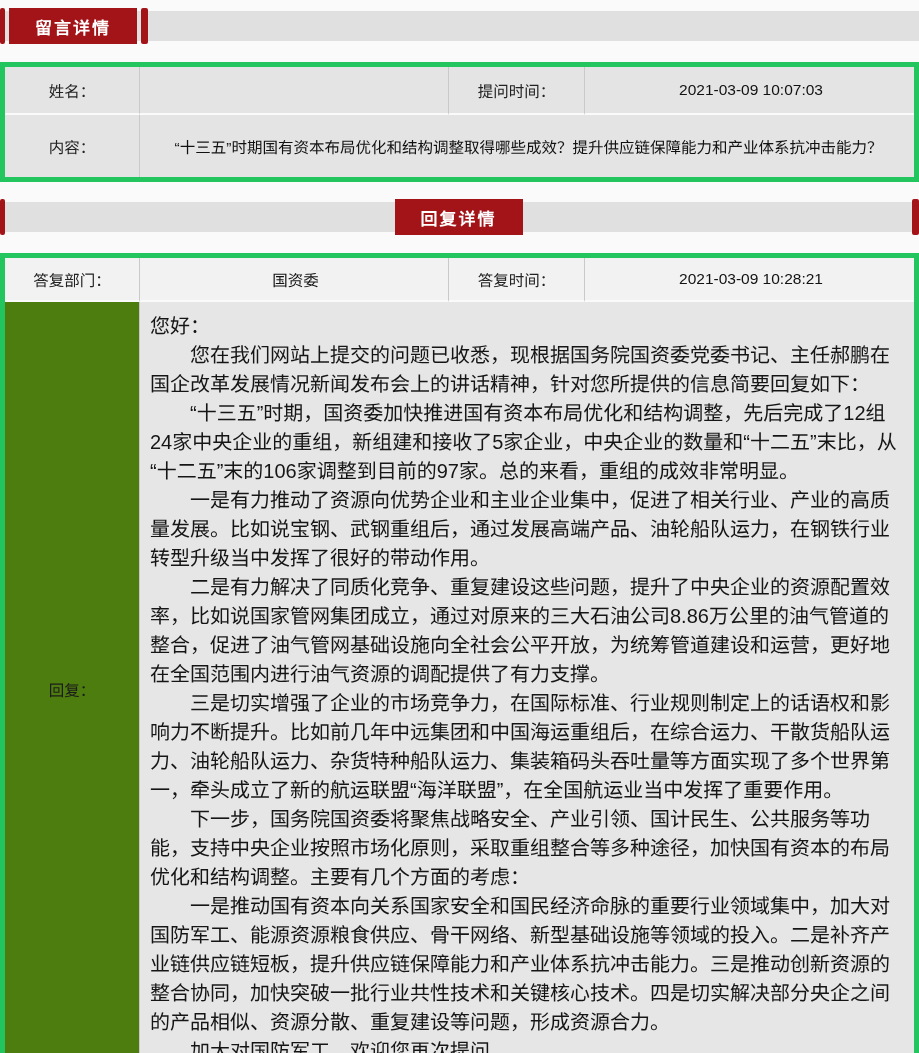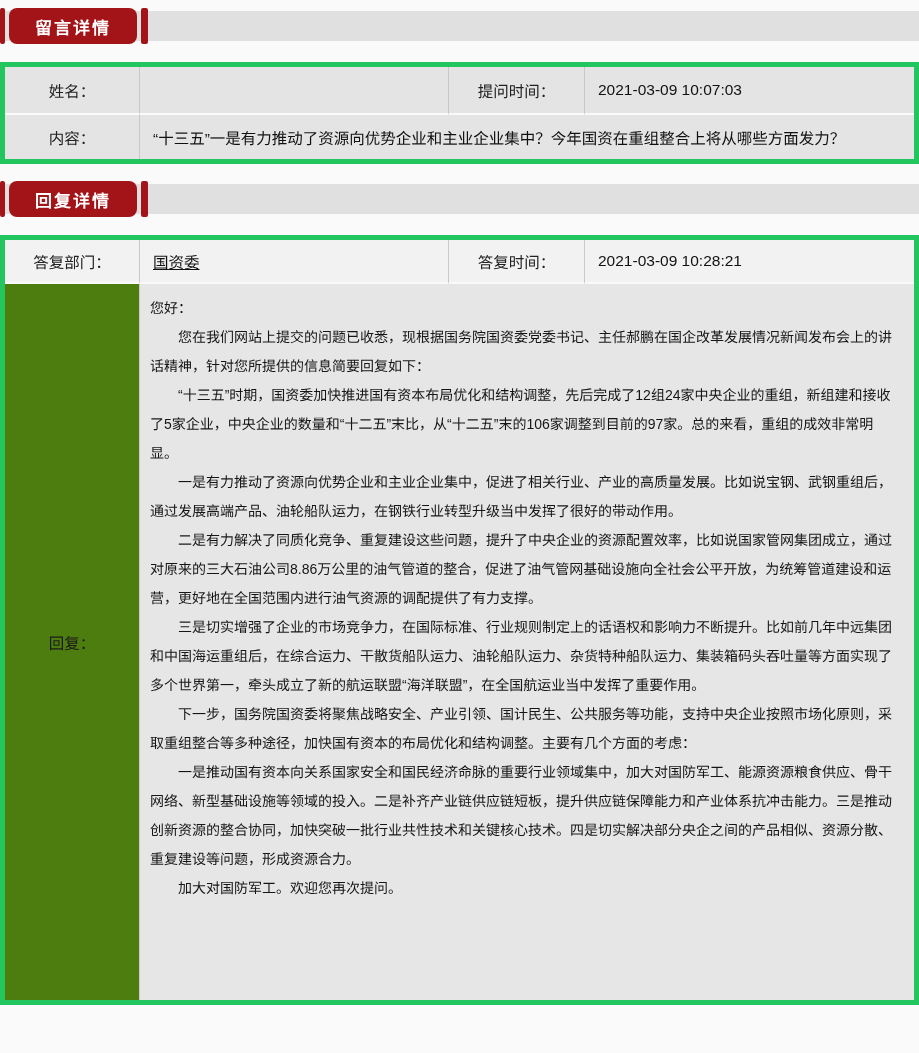--- a/index.html
+++ b/index.html
@@ -33,24 +33,23 @@
   .sec-head .bar.left{margin-right:4px;}
   .sec-head .title-box{
     position:relative;z-index:1;
     width:128px;height:36px;
     background:var(--accent);
     color:#fff;
     font-size:17px;
     font-weight:bold;
     display:flex;align-items:center;justify-content:center;
     letter-spacing:2px;
-    border-radius:8px;
   }
   .mt-first{margin-top:8px;}
-  .mt-second{margin-top:17px;}
+  .mt-second{margin-top:17px;justify-content:space-between;}
 
   
   table.info{
     width:919px;
     border-collapse:separate;
     border-spacing:0;
     table-layout:fixed;
     border:5px solid #22c55e;
     box-sizing:border-box;
     font-size:15.5px;
@@ -58,46 +57,46 @@
   .tbl-gap1{margin-top:16px;}
   .tbl-gap2{margin-top:16px;}
   td{box-sizing:border-box;}
   td.lbl{
     text-align:center;
     color:#222;
     border-right:1px solid #c9c9c9;
     vertical-align:middle;
   }
   td.val{
-    text-align:left;
+    text-align:center;
     padding-left:13px;
     padding-right:10px;
     vertical-align:middle;
     color:#111;
   }
-  td.val.mid{border-right:1px solid #c9c9c9;text-decoration:underline;}
+  td.val.mid{border-right:1px solid #c9c9c9;}
   tr.dark  td{background:#e4e4e4;}
   tr.light td{background:#f2f2f2;}
   tr.sep td{border-bottom:2px solid #fafafa;}
 
   
   td.reply-lbl{
     text-align:center;
     vertical-align:middle;
     border-right:1px solid #c9c9c9;
     background:#4d7c0f;
   }
   td.reply-body{
     vertical-align:top;
     background:#e6e6e6;
     padding:10px 14px 10px 10px;
   }
   .reply-text p{
     margin:0;
-    font-size:14px;
+    font-size:20px;
     line-height:29px;
     text-indent:2em;
     color:#151515;
   }
   .reply-text p.no-indent{text-indent:0;}
 </style>
 </head>
 <body>
 
 <div class="sec-head mt-first">
@@ -114,23 +113,23 @@
       <col style="width:136px">
       <col style="width:329px">
   </colgroup>
   <tbody>
       <tr class="dark sep" style="height:48px">
     <td class="lbl">姓名：</td>
     <td class="val mid"></td>
     <td class="lbl">提问时间：</td>
     <td class="val">2021-03-09 10:07:03</td>
   </tr>
-  <tr class="dark" style="height:44px">
+  <tr class="dark" style="height:62px">
     <td class="lbl">内容：</td>
-    <td class="val" colspan="3">“十三五”一是有力推动了资源向优势企业和主业企业集中？今年国资在重组整合上将从哪些方面发力？</td>
+    <td class="val" colspan="3">“十三五”时期国有资本布局优化和结构调整取得哪些成效？提升供应链保障能力和产业体系抗冲击能力？</td>
   </tr>
 </tbody>
   </table>
 
 <div class="sec-head mt-second">
   <div class="band"></div>
   <div class="bar left"></div>
   <div class="title-box">回复详情</div>
   <div class="bar right"></div>
 </div>

